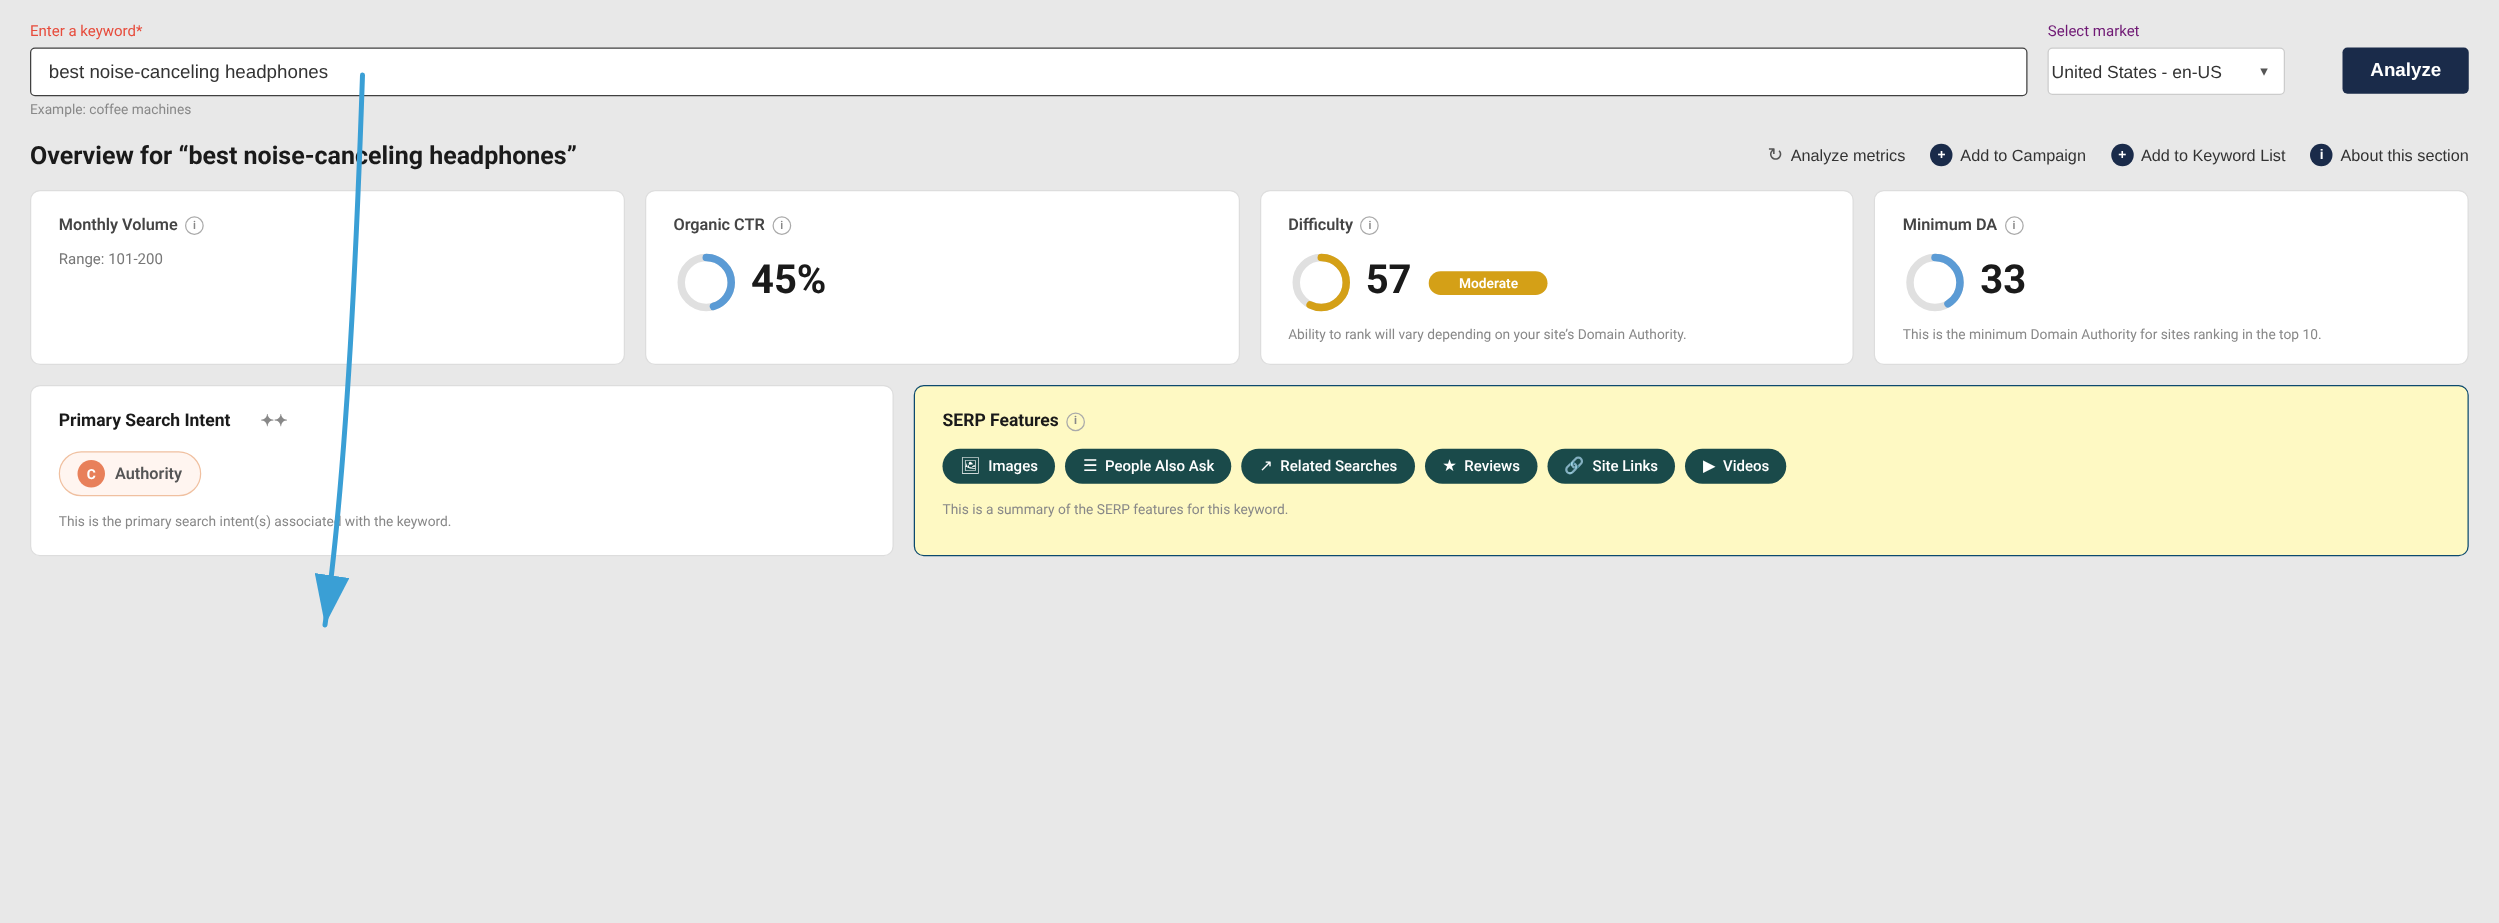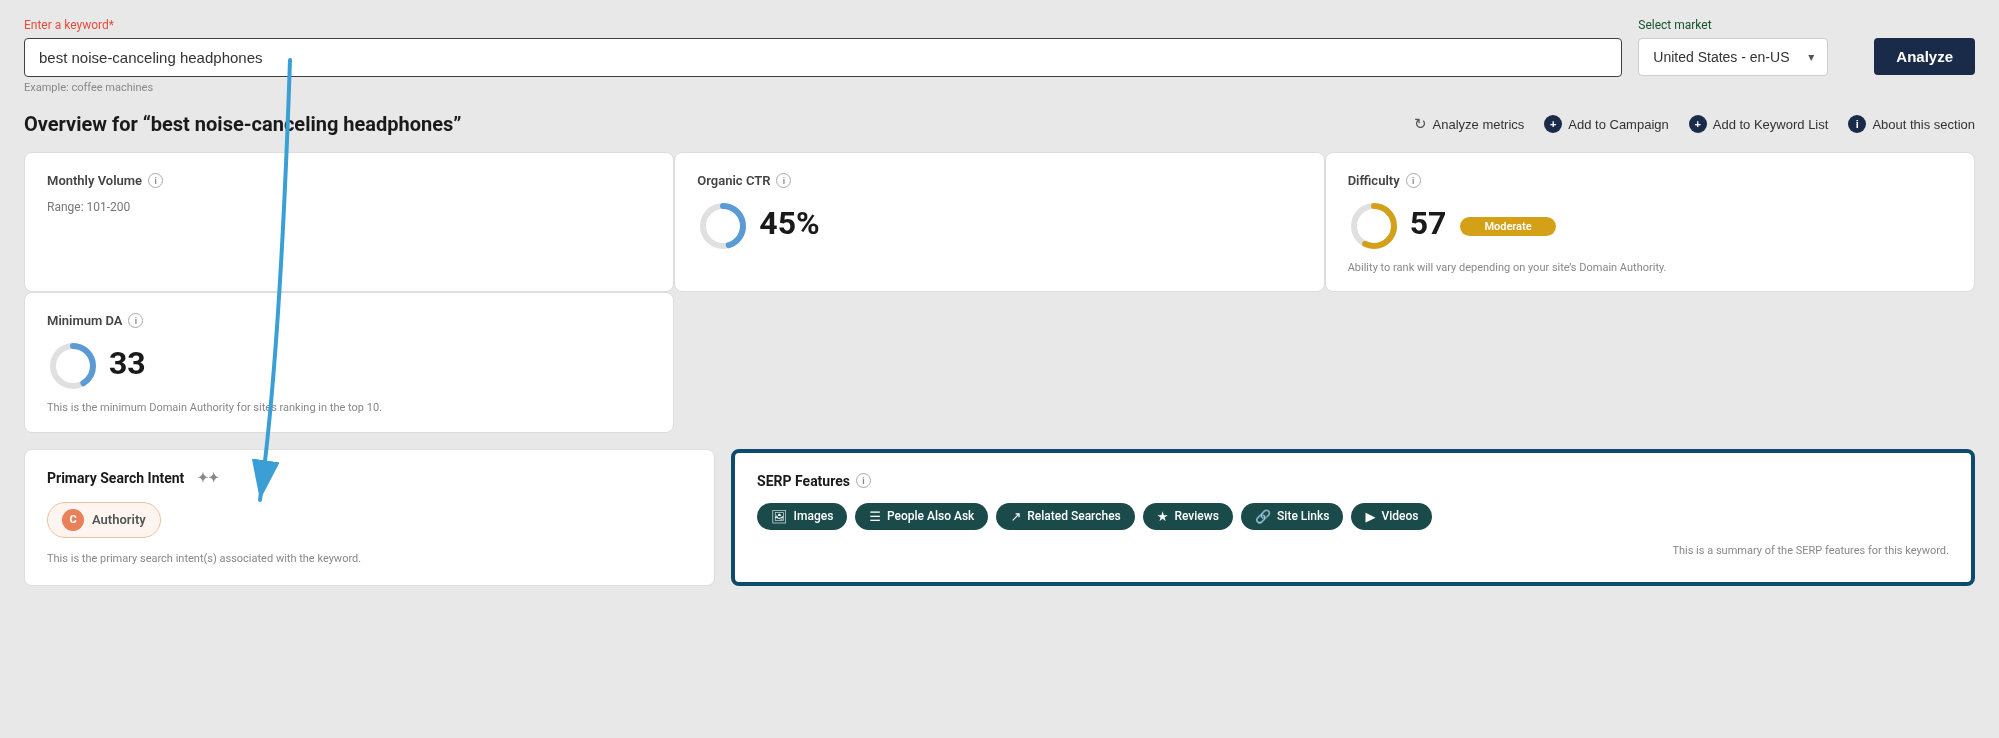--- a/index.html
+++ b/index.html
@@ -51,32 +51,32 @@
 
     .market-section {
       display: flex;
       flex-direction: column;
       align-items: flex-start;
       min-width: 220px;
     }
 
     .market-label {
       font-size: 12px;
-      color: #14532d;
+      color: #701a75;
       margin-bottom: 6px;
     }
 
     .market-select-wrapper {
       display: flex;
       align-items: center;
       gap: 8px;
     }
 
     .market-select {
-      padding: 10px 14px;
+      padding: 10px 2px;
       font-size: 14px;
       border: 1px solid #ccc;
       background: #fff;
       border-radius: 4px;
       color: #333;
       min-width: 190px;
       appearance: none;
       cursor: pointer;
     }
 
@@ -149,21 +149,22 @@
       font-weight: 700;
     }
 
     .action-btn .icon-refresh {
       font-size: 15px;
       color: #555;
     }
 
     .metrics-row {
       display: grid;
-      grid-template-columns: repeat(3, 1fr);
+      grid-template-columns: repeat(4, 1fr);
+      gap: 16px;
       margin-bottom: 16px;
     }
 
     .metric-card {
       background: #fff;
       border-radius: 8px;
       padding: 20px 22px 16px 22px;
       border: 1px solid #ddd;
       min-height: 130px;
     }
@@ -253,21 +254,21 @@
       border: 1px solid #ddd;
     }
 
     .intent-title {
       font-size: 14px;
       font-weight: 700;
       color: #1a1a1a;
       margin-bottom: 16px;
       display: flex;
       align-items: center;
-      gap: 13px;
+      gap: 24px;
     }
 
     .intent-badge {
       display: inline-flex;
       align-items: center;
       gap: 8px;
       background: #fff5f0;
       border: 1px solid #f0c0a0;
       border-radius: 20px;
       padding: 6px 14px;
@@ -292,25 +293,24 @@
       color: #555;
     }
 
     .intent-note {
       font-size: 11px;
       color: #888;
       margin-top: 14px;
     }
 
     .serp-card {
-      background: #ffffff;
+      background: #fef9c3;
       border-radius: 8px;
       padding: 20px 22px;
-      border: 4px solid #0c4a6e;
-      text-align: right;
+      border: 1px solid #0c4a6e;
     }
 
     .serp-title {
       font-size: 14px;
       font-weight: 700;
       color: #1a1a1a;
       margin-bottom: 14px;
       display: flex;
       align-items: center;
       gap: 6px;

